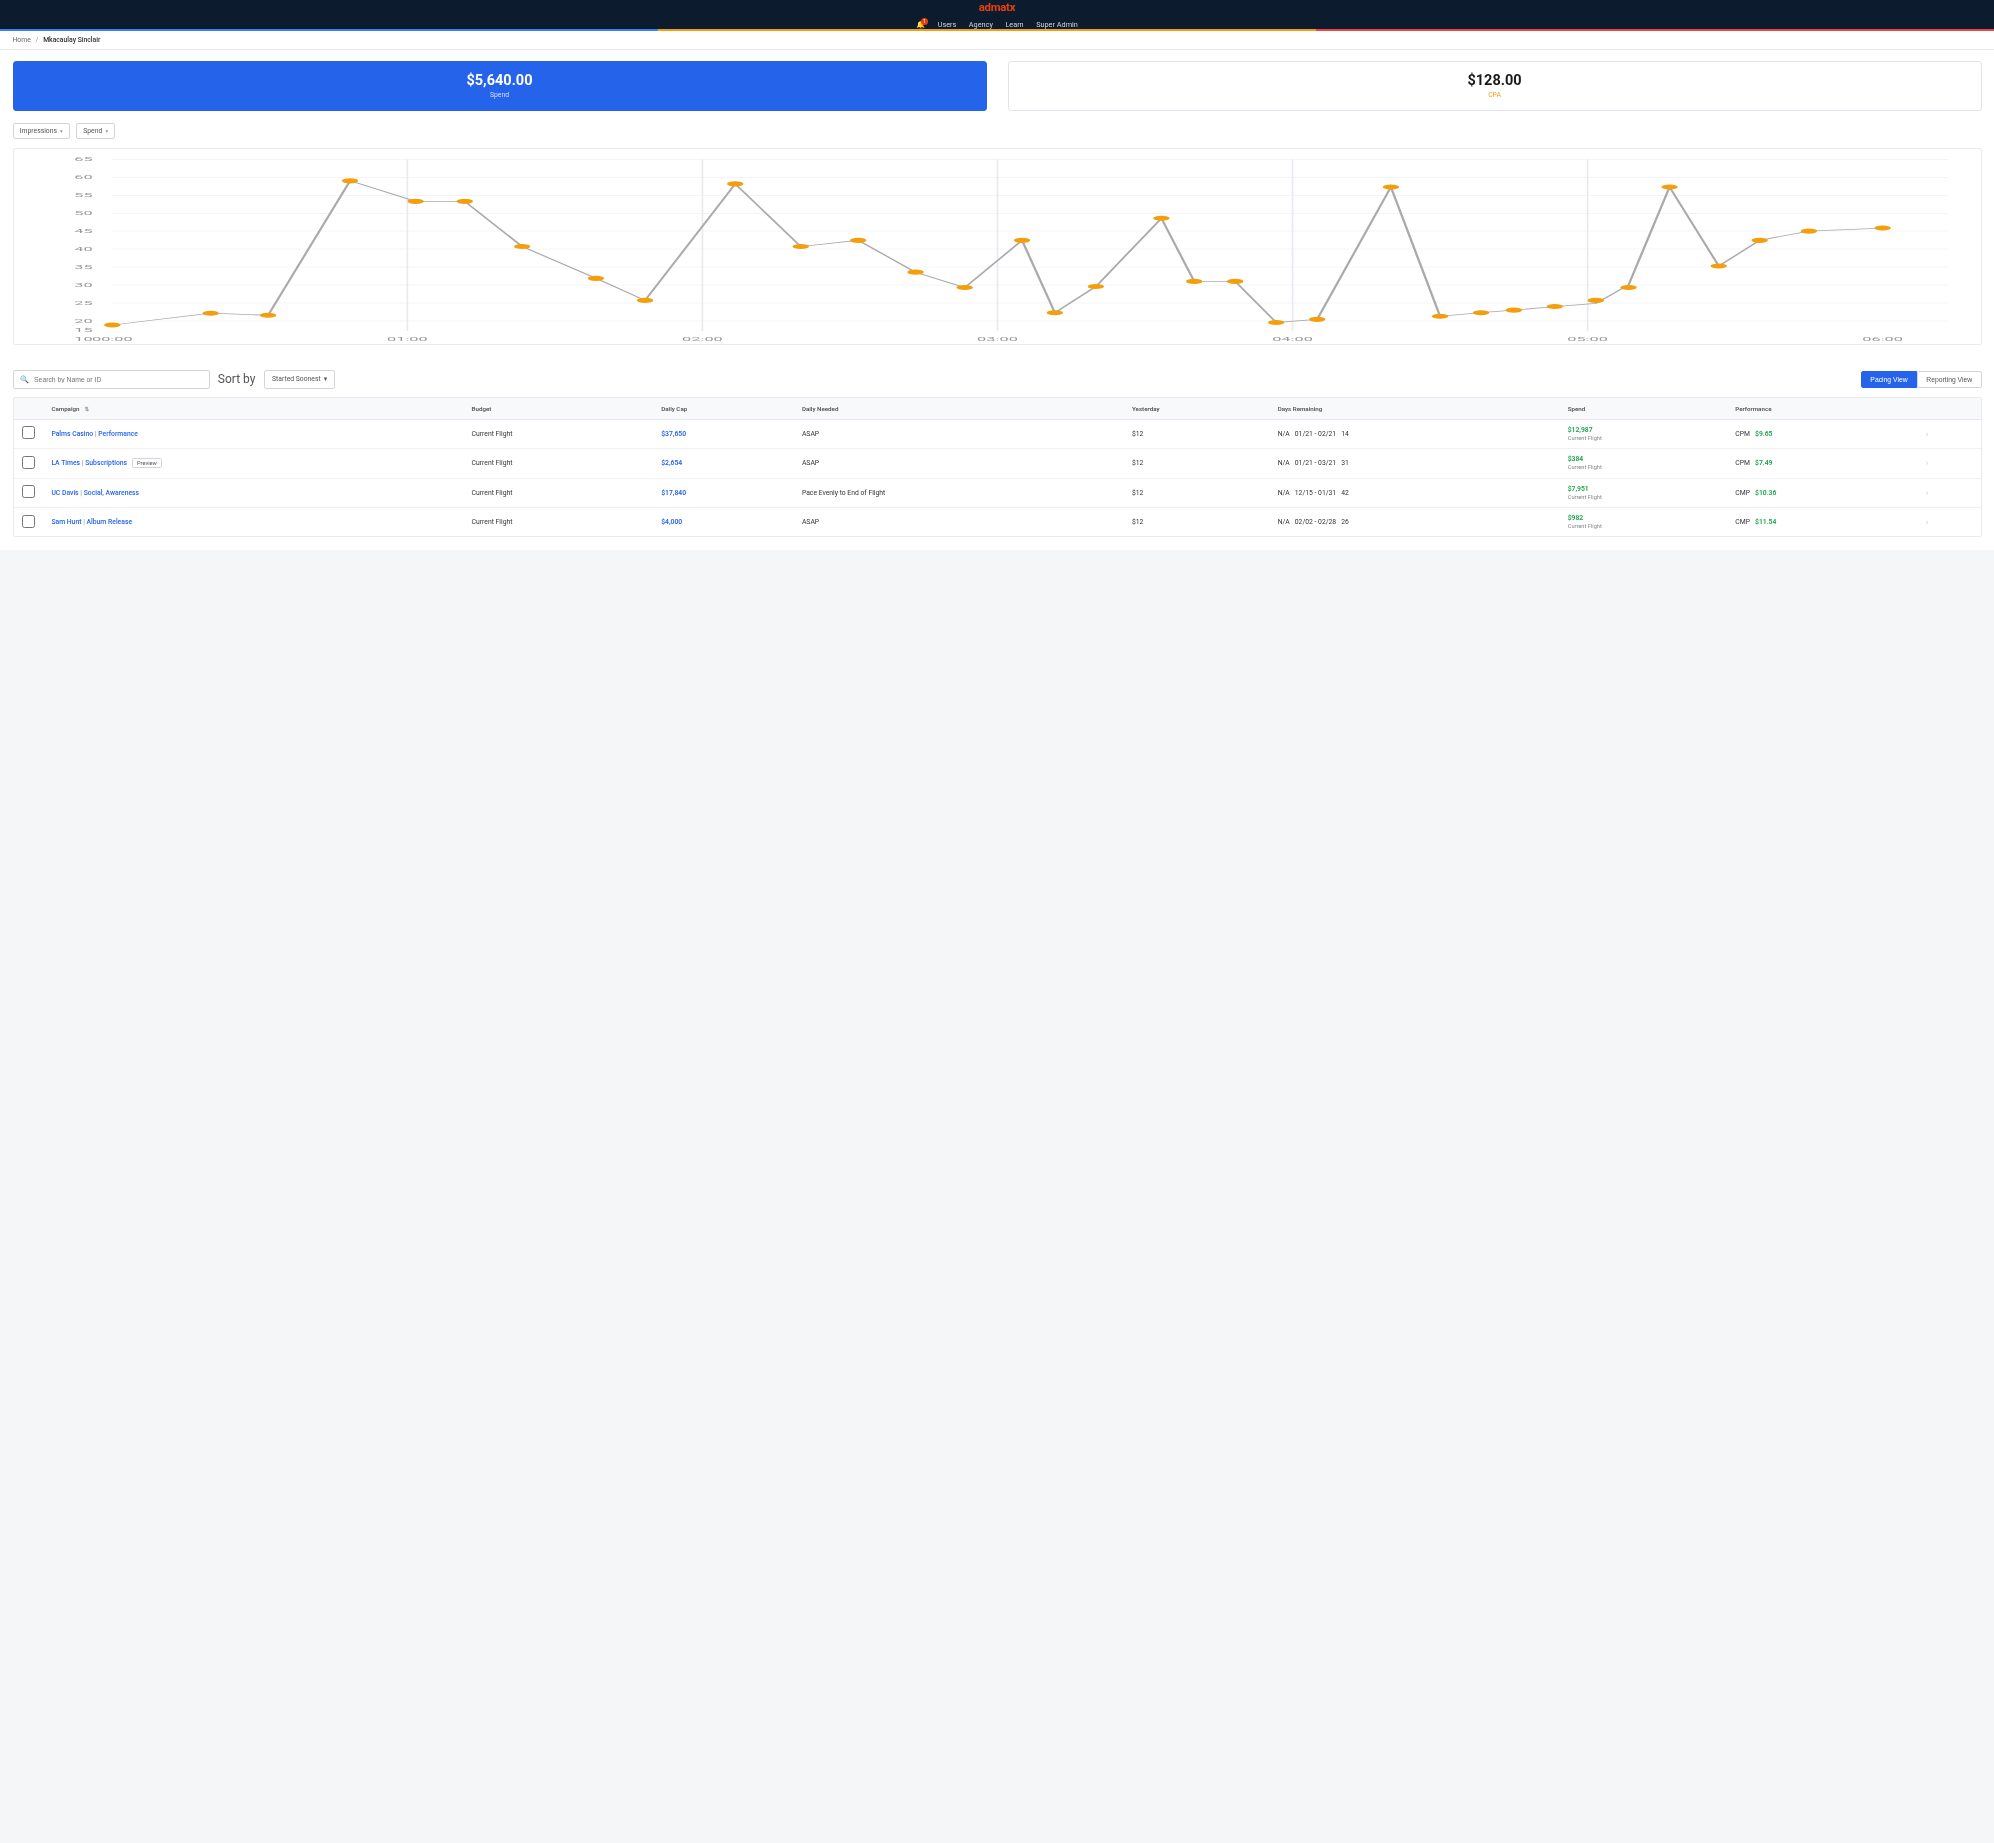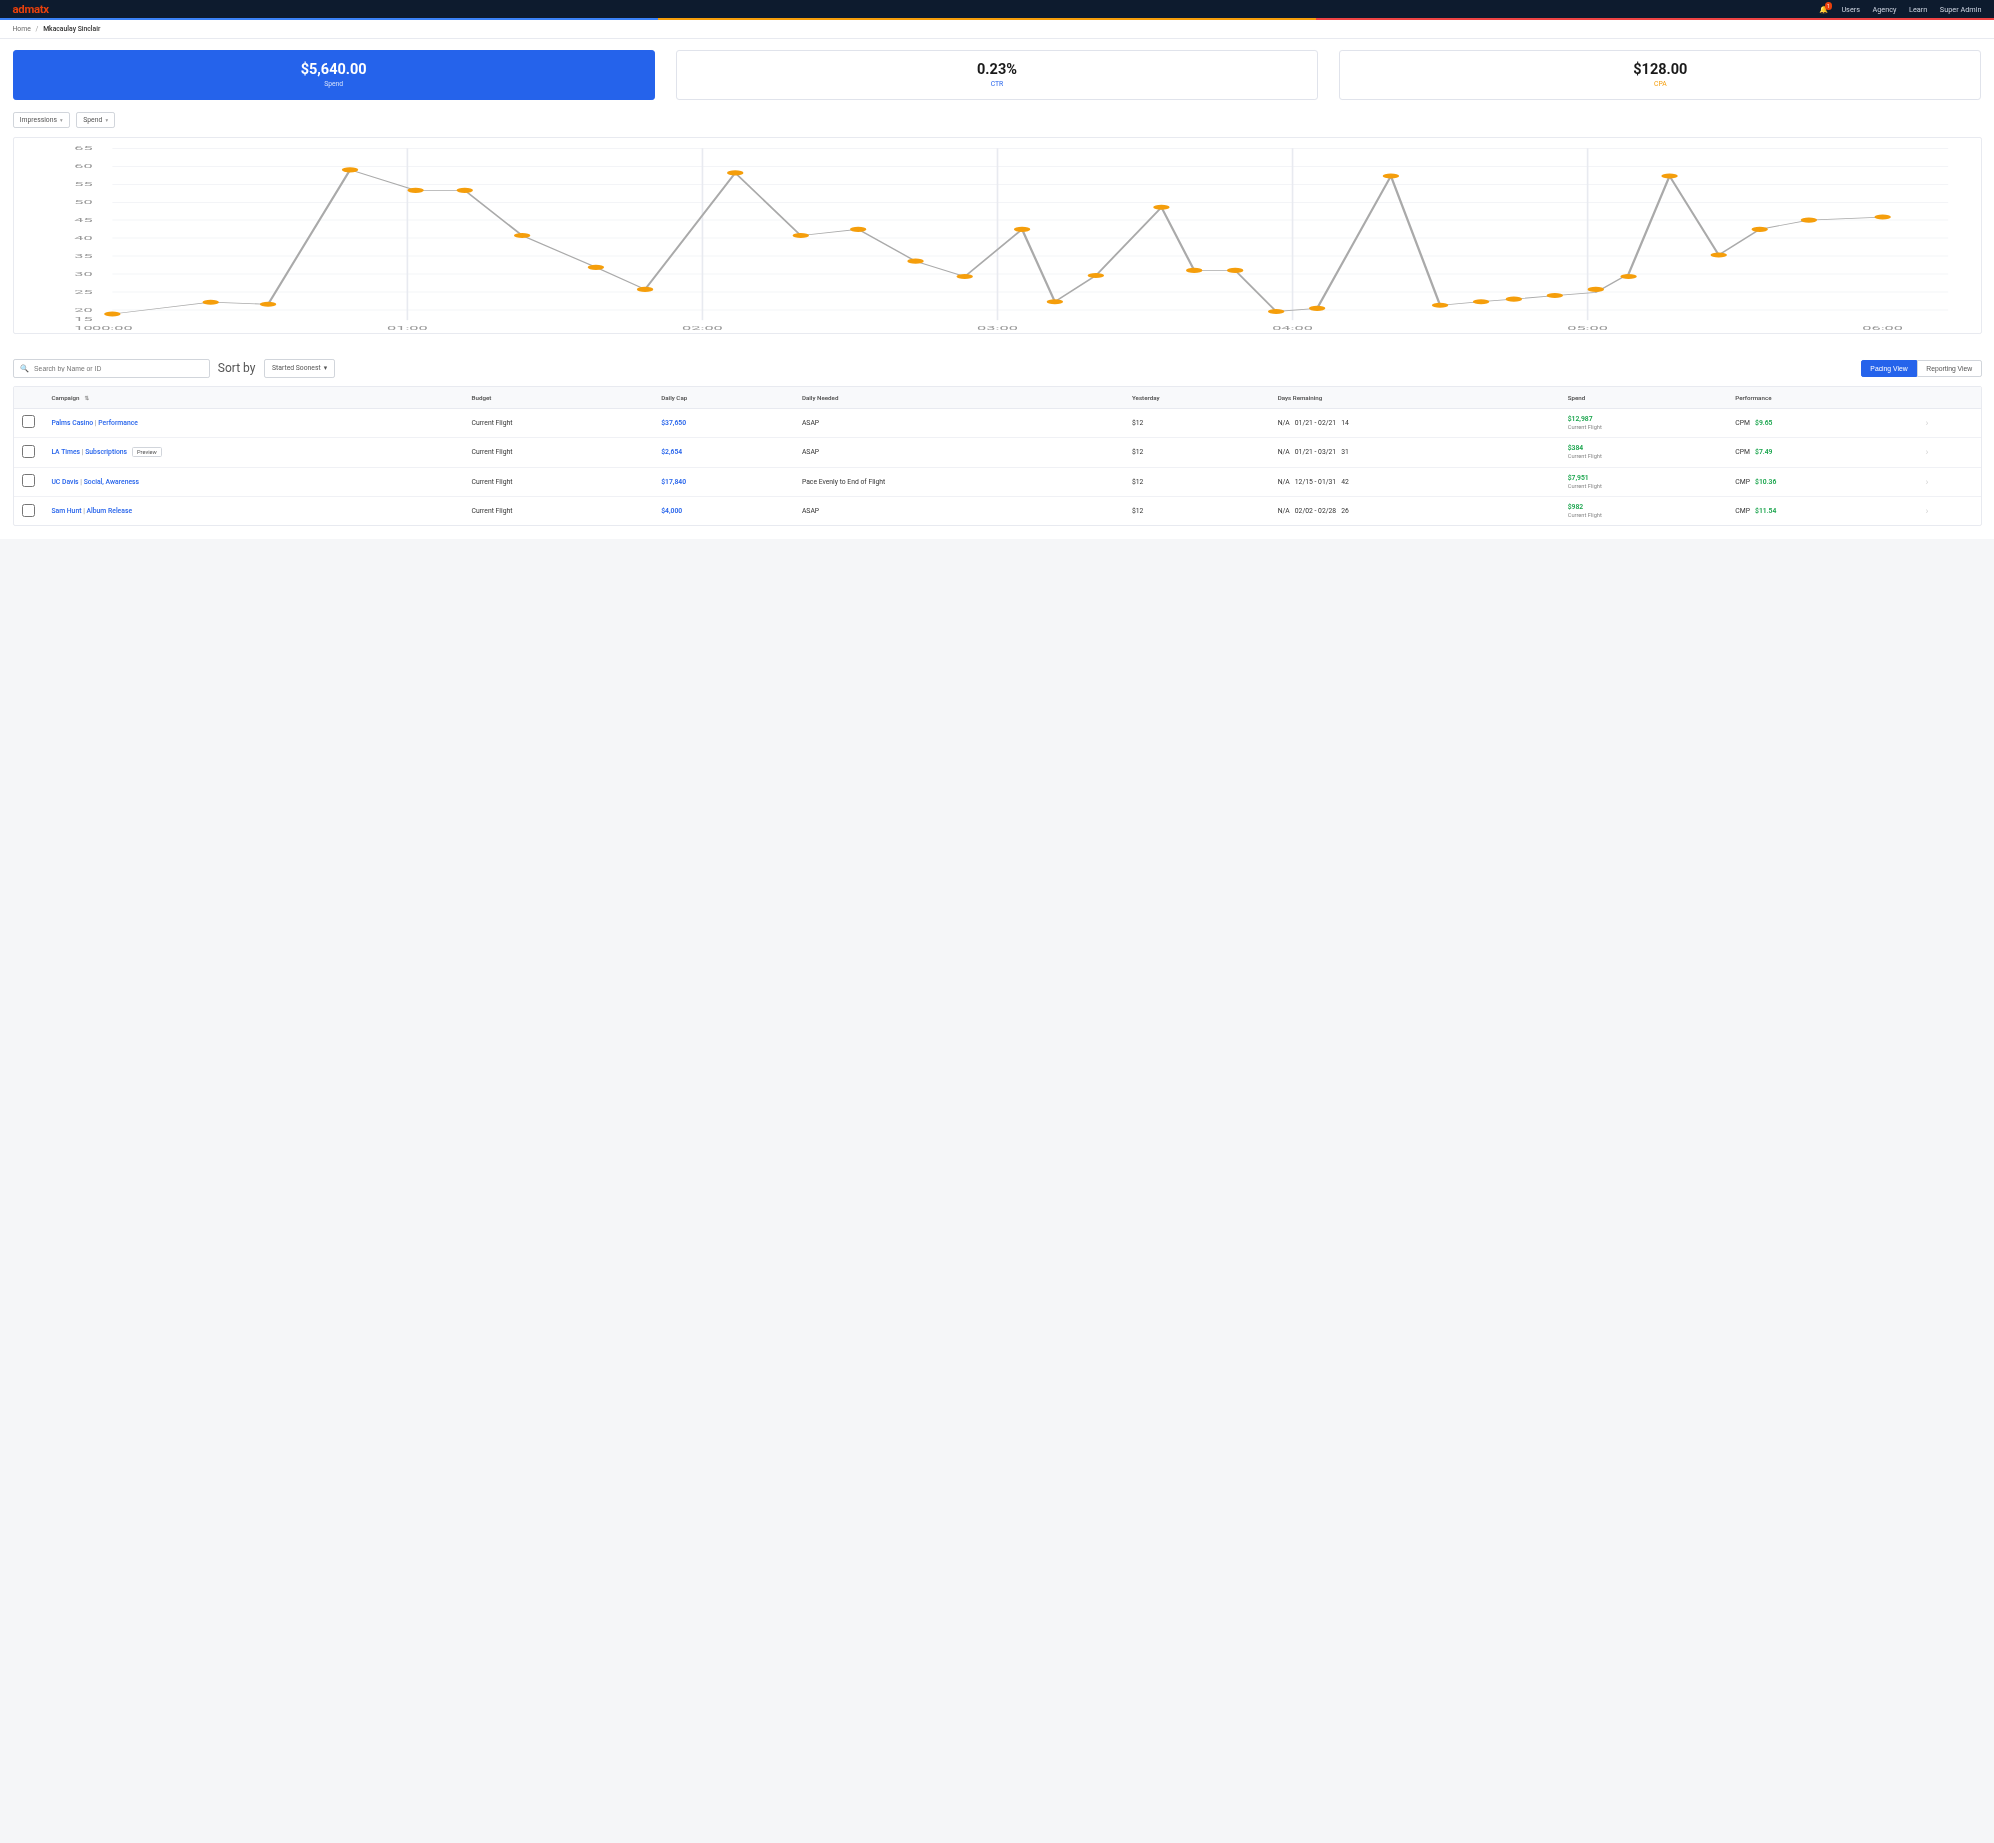--- a/index.html
+++ b/index.html
@@ -4,22 +4,23 @@
   <style>
     * { box-sizing: border-box; margin: 0; padding: 0; }
     body { font-family: -apple-system, BlinkMacSystemFont, 'Segoe UI', Roboto, sans-serif; background: #f5f6f8; font-size: 7.3px; color: #333; }
 
     
     .navbar {
       background: #0d1b2e;
       display: flex;
       align-items: center;
       padding: 0 12.5px;
-      height: 18px;
+      height: 29px;
       justify-content: space-between;
+      flex-direction: column;
     }
     .logo {
       font-size: 11.4px;
       font-weight: 700;
       color: #fff;
       letter-spacing: -0.3px;
     }
     .logo span { color: #e8400c; }
     .nav-right { display: flex; align-items: center; gap: 12.5px; }
     .nav-bell { position: relative; }
@@ -275,24 +276,20 @@
   <span class="current">Mkacaulay Sinclair</span>
 </div>
 
 <div class="main">
 
 
   <div class="metrics-row">
     <div class="metric-card primary">
       <div class="metric-value">$5,640.00</div>
       <div class="metric-label">Spend</div>
-    </div>
-    <div class="metric-card">
-      <div class="metric-value">0.23%</div>
-      <div class="metric-label blue">CTR</div>
     </div>
     <div class="metric-card">
       <div class="metric-value">$128.00</div>
       <div class="metric-label orange">CPA</div>
     </div>
   </div>
 
   <div class="filters-row">
     <div class="filter-select">
       <span>Impressions</span>

